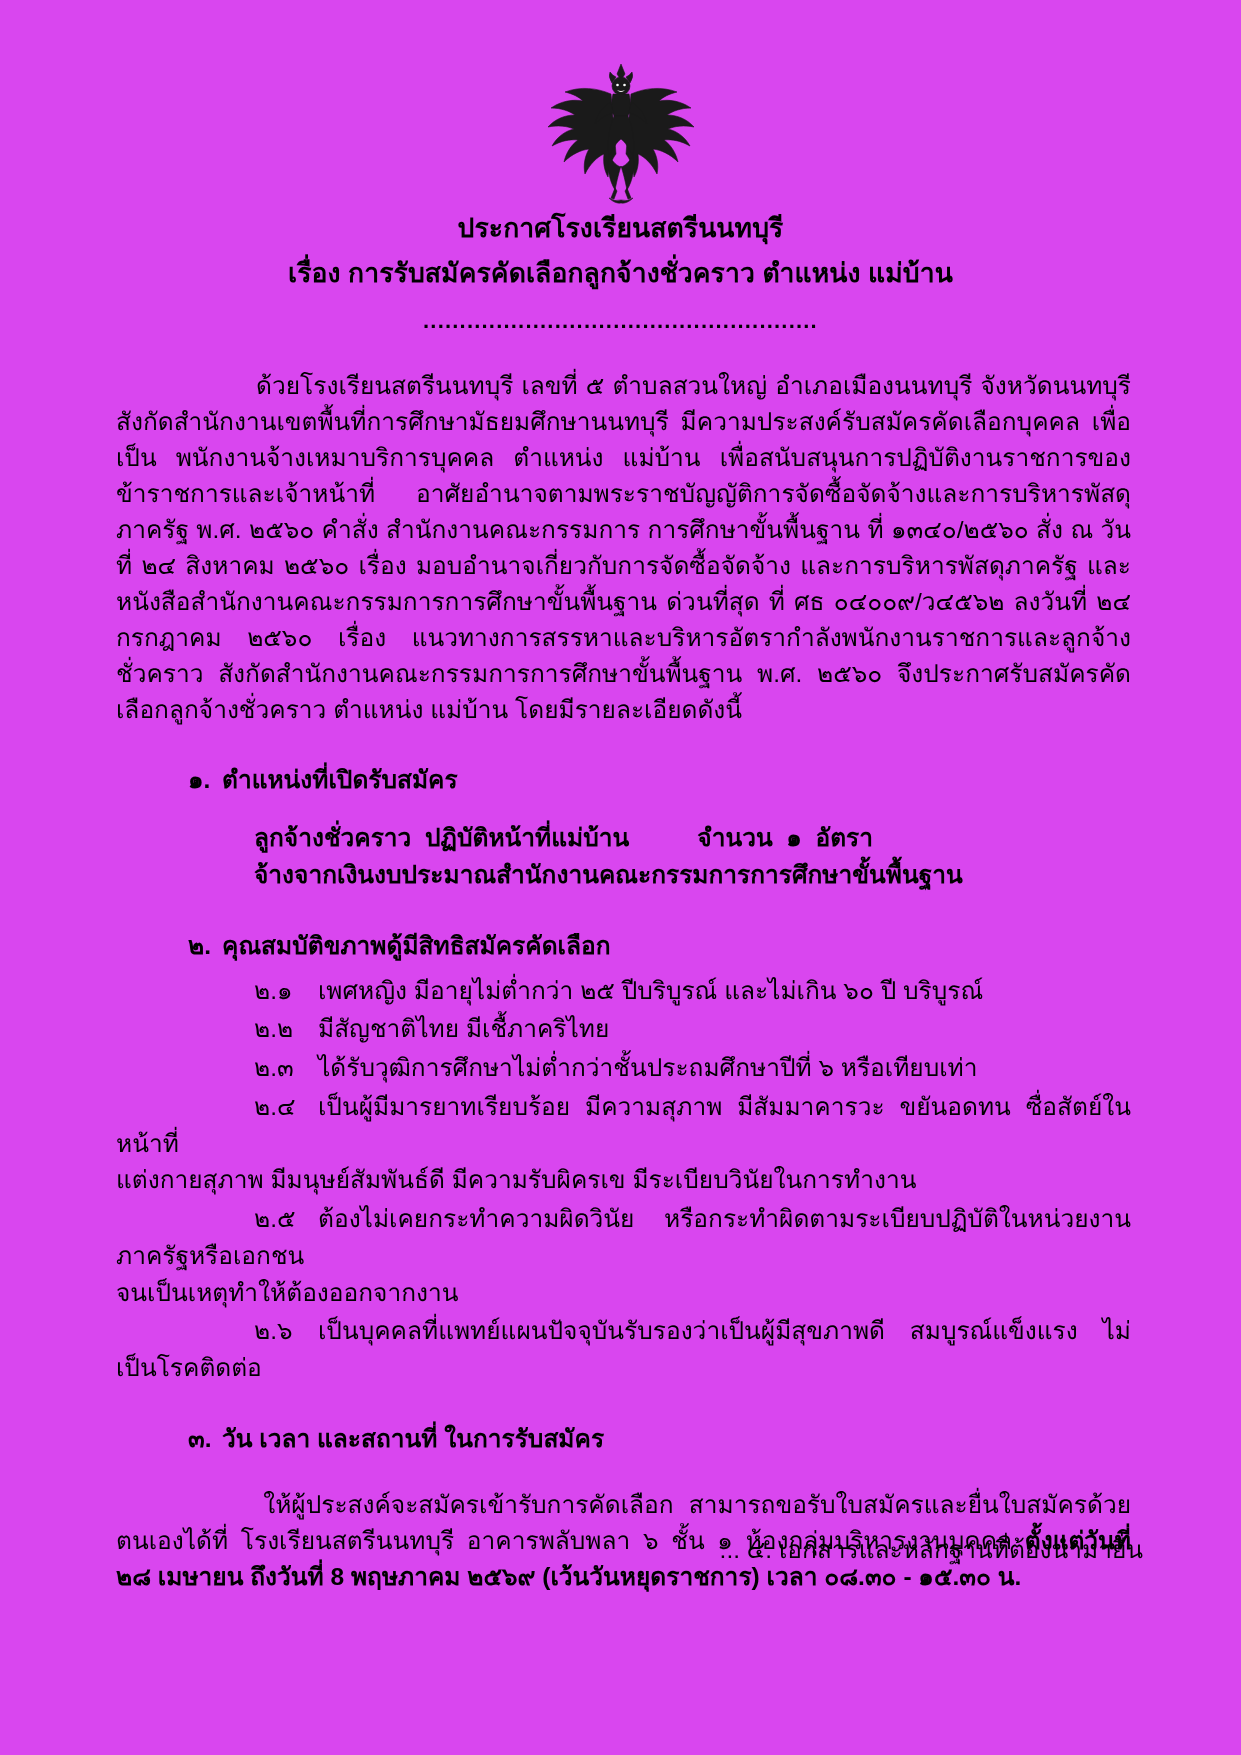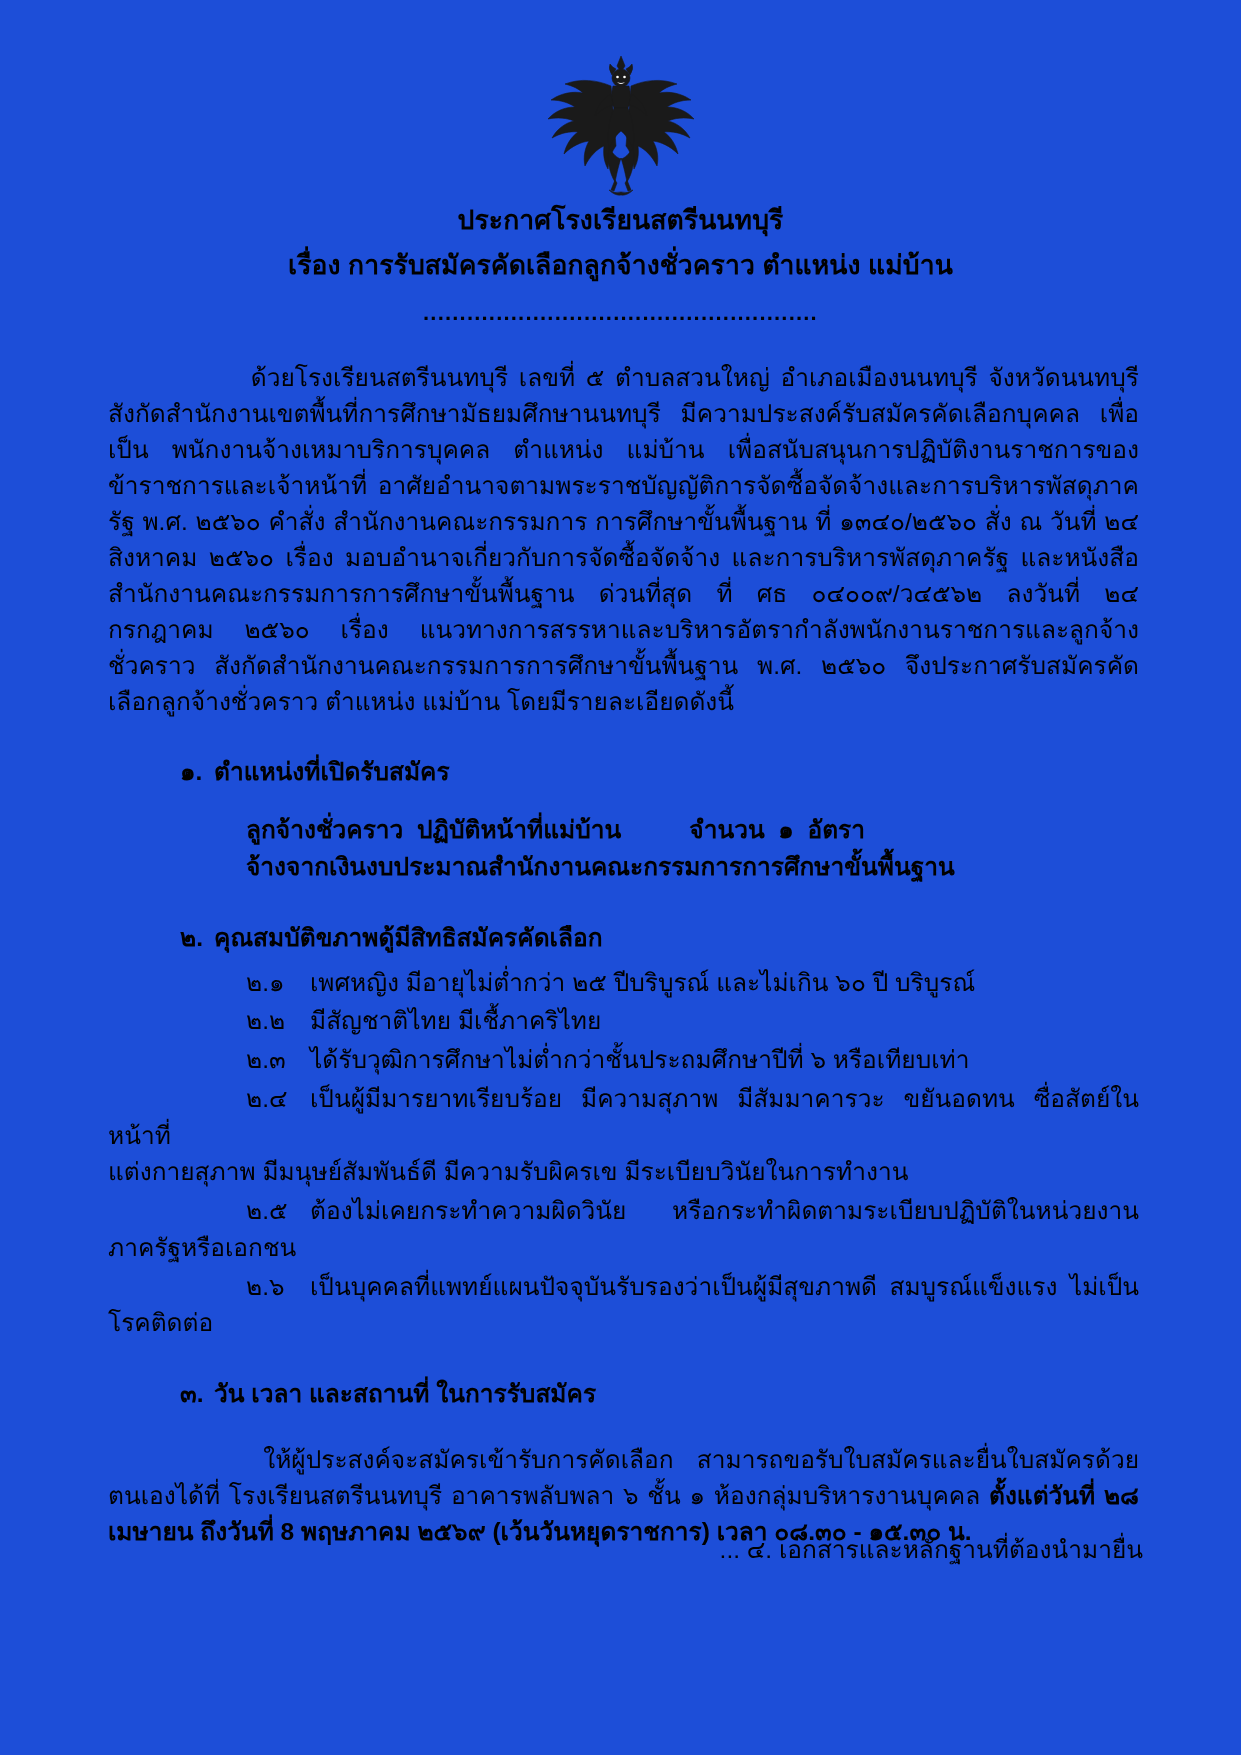--- a/index.html
+++ b/index.html
@@ -9,23 +9,23 @@
   }
   body {
     font-family: "Liberation Sans", "DejaVu Sans", sans-serif;
     color: #000000;
   }
   .page {
     position: relative;
     width: 1241px;
     height: 1755px;
     margin: 0 auto;
-    background: #1d4ed8;
+    background: #d946ef;
     box-sizing: border-box;
-    padding: 4px;
+    padding: 12px;
     overflow: hidden;
   }
 
   
   .emblem-wrap {
     width: 100%;
     display: flex;
     justify-content: center;
     align-items: flex-start;
     padding-top: 46px;
@@ -236,20 +236,21 @@
       </div>
 
       <div class="qual-item">
         <span class="qnum">๒.๔</span><span class="qbody">เป็นผู้มีมารยาทเรียบร้อย  มีความสุภาพ มีสัมมาคารวะ ขยันอดทน ซื่อสัตย์ในหน้าที่</span>
       </div>
       <div>แต่งกายสุภาพ  มีมนุษย์สัมพันธ์ดี  มีความรับผิครเข  มีระเบียบวินัยในการทำงาน</div>
 
       <div class="qual-item">
         <span class="qnum">๒.๕</span><span class="qbody">ต้องไม่เคยกระทำความผิดวินัย  หรือกระทำผิดตามระเบียบปฏิบัติในหน่วยงานภาครัฐหรือเอกชน</span>
       </div>
+      <div>จนเป็นเหตุทำให้ต้องออกจากงาน</div>
 
       <div class="qual-item">
         <span class="qnum">๒.๖</span><span class="qbody">เป็นบุคคลที่แพทย์แผนปัจจุบันรับรองว่าเป็นผู้มีสุขภาพดี  สมบูรณ์แข็งแรง  ไม่เป็นโรคติดต่อ</span>
       </div>
     </div>
 
     <div class="section-head">
       <span class="num">๓.</span><span>วัน  เวลา  และสถานที่  ในการรับสมัคร</span>
     </div>
 

